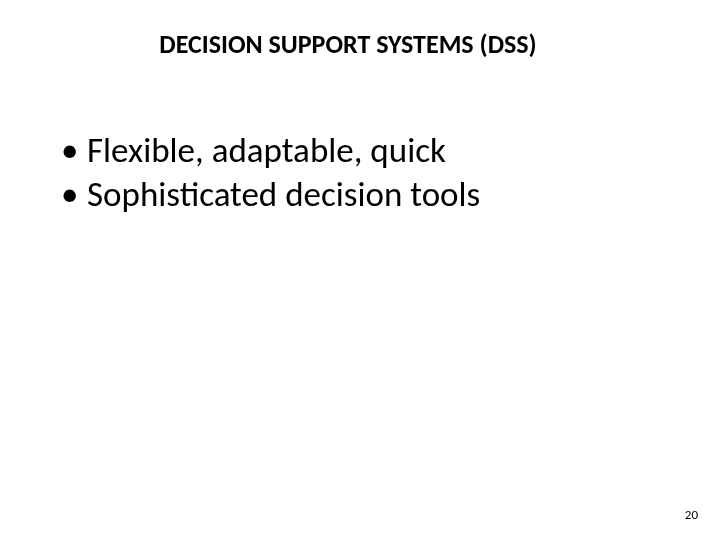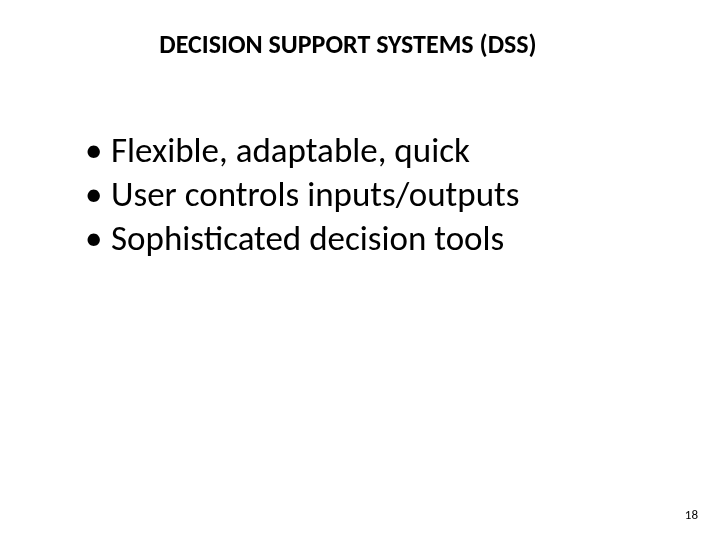--- a/index.html
+++ b/index.html
@@ -21,21 +21,20 @@
       font-size: 26px;
       text-align: center;
       padding-top: 28px;
       padding-left: 86px;
       padding-right: 110px;
     }
     .bullets {
       list-style: none;
       padding-left: 59px;
       padding-top: 68px;
-      margin-left: 24px;
     }
     .bullets li {
       font-size: 35px;
       line-height: 1.26;
       position: relative;
       padding-left: 28px;
     }
     .bullets li::before {
       content: "•";
       position: absolute;
@@ -50,17 +49,16 @@
       font-size: 13px;
     }
   </style>
 </head>
 <body>
 
 <h1 class="title">DECISION SUPPORT SYSTEMS (DSS)</h1>
 
 <ul class="bullets">
   <li>Flexible, adaptable, quick</li>
-  <li>User controls inputs/outputs</li>
   <li>Sophisticated decision tools</li>
 </ul>
 
-<div class="page-number">18</div>
+<div class="page-number">20</div>
 
 </body></html>

